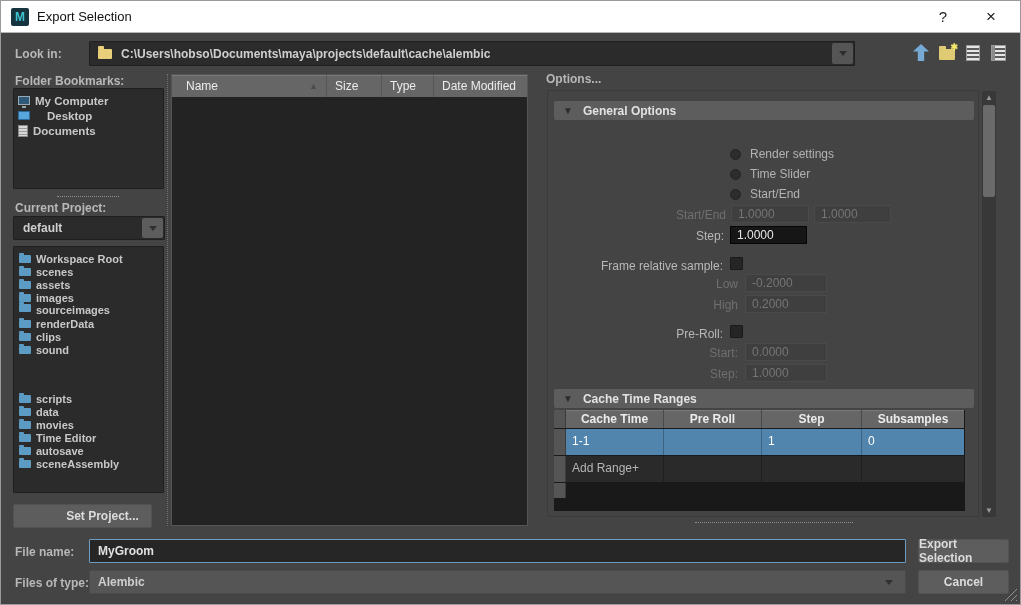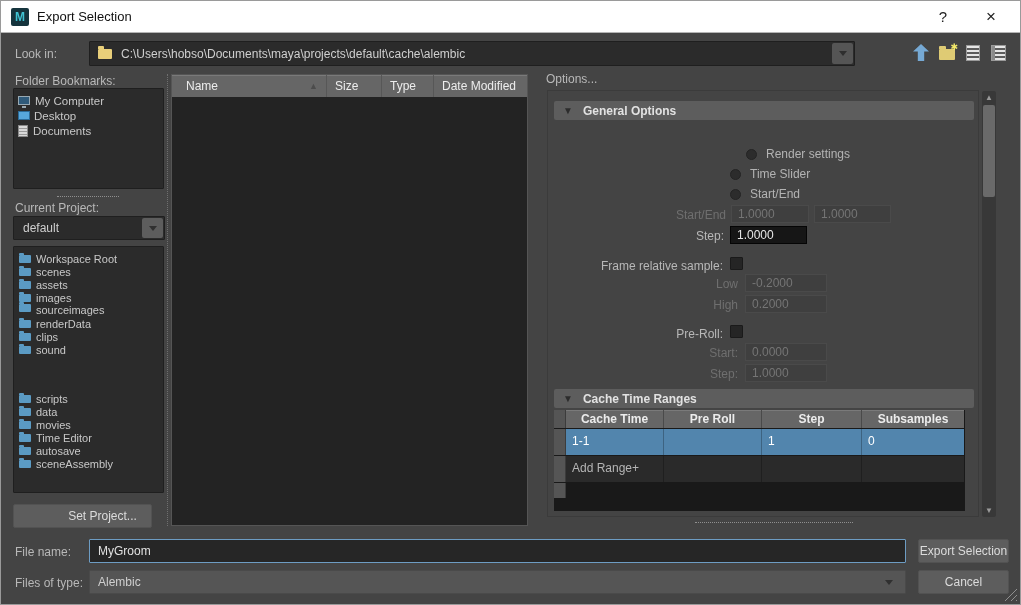--- a/index.html
+++ b/index.html
@@ -4,21 +4,21 @@
 <style>
   * { margin:0; padding:0; box-sizing:border-box; }
   html,body { background:#333; }
   body { font-family:"Liberation Sans", sans-serif; }
 
   .window{
     position:relative; width:1021px; height:605px;
     background:#444444; border:1px solid #9a9a9a; overflow:hidden;
     font-size:12px; color:#c8c8c8;
   }
-  .abs{ position:absolute; }
+  .abs{ position:absolute;font-weight:bold; }
 
   
   .titlebar{ position:absolute; left:0; top:0; width:100%; height:32px;
     background:#ffffff; border-bottom:1px solid #b5b5b5; }
   .maya-icon{ position:absolute; left:10px; top:7px; width:18px; height:18px;
     background:#15343d; color:#3fc3d3; font-weight:bold; font-size:12px;
     display:flex; align-items:center; justify-content:center; border-radius:2px; }
   .win-title{ position:absolute; left:36px; top:0; line-height:32px;
     color:#111; font-size:13px; }
   .win-btn{ position:absolute; top:0; width:34px; height:32px; line-height:32px;
@@ -149,21 +149,21 @@
   <div class="abs" style="left:990px; top:44px;">
       <span class="icon-detailview" style="display:block;"></span>
     </div>
 
   <div class="abs label" style="left:14px; top:73px;">Folder Bookmarks:</div>
   <div class="abs panel-dark" style="left:12px; top:87px; width:151px; height:101px; padding:4px 0 0 4px; font-size:11.5px;">
     <div style="display:flex; align-items:center; gap:5px; height:15px;">
       <span class="icon-computer"></span>
       <span>My Computer</span>
     </div>
-    <div style="display:flex; align-items:center; gap:4px; height:15px;">
+    <div style="display:flex; align-items:center; gap:17px; height:15px;">
       <span class="icon-desktop"></span>
       <span>Desktop</span>
     </div>
     <div style="display:flex; align-items:center; gap:5px; height:15px;">
       <span class="icon-doc"></span>
       <span>Documents</span>
     </div>
   </div>
 
   <div class="dotted-h" style="left:56px; top:195px; width:62px;"></div>
@@ -252,21 +252,21 @@
   </div>
 
   <div class="abs label" style="left:545px; top:71px;">Options...</div>
   <div class="opt-frame"></div>
 
   <div class="sec-header" style="top:100px;">
     <span class="sec-tri">▼</span>
     <span>General Options</span>
   </div>
 
-  <div class="radio-row" style="left:745px; top:146px;">
+  <div class="radio-row" style="left:729px; top:146px;">
     <span class="radio"></span>
     <span>Render settings</span>
   </div>
   <div class="radio-row" style="left:729px; top:166px;">
     <span class="radio"></span>
     <span>Time Slider</span>
   </div>
   <div class="radio-row" style="left:729px; top:186px;">
     <span class="radio"></span>
     <span>Start/End</span>

